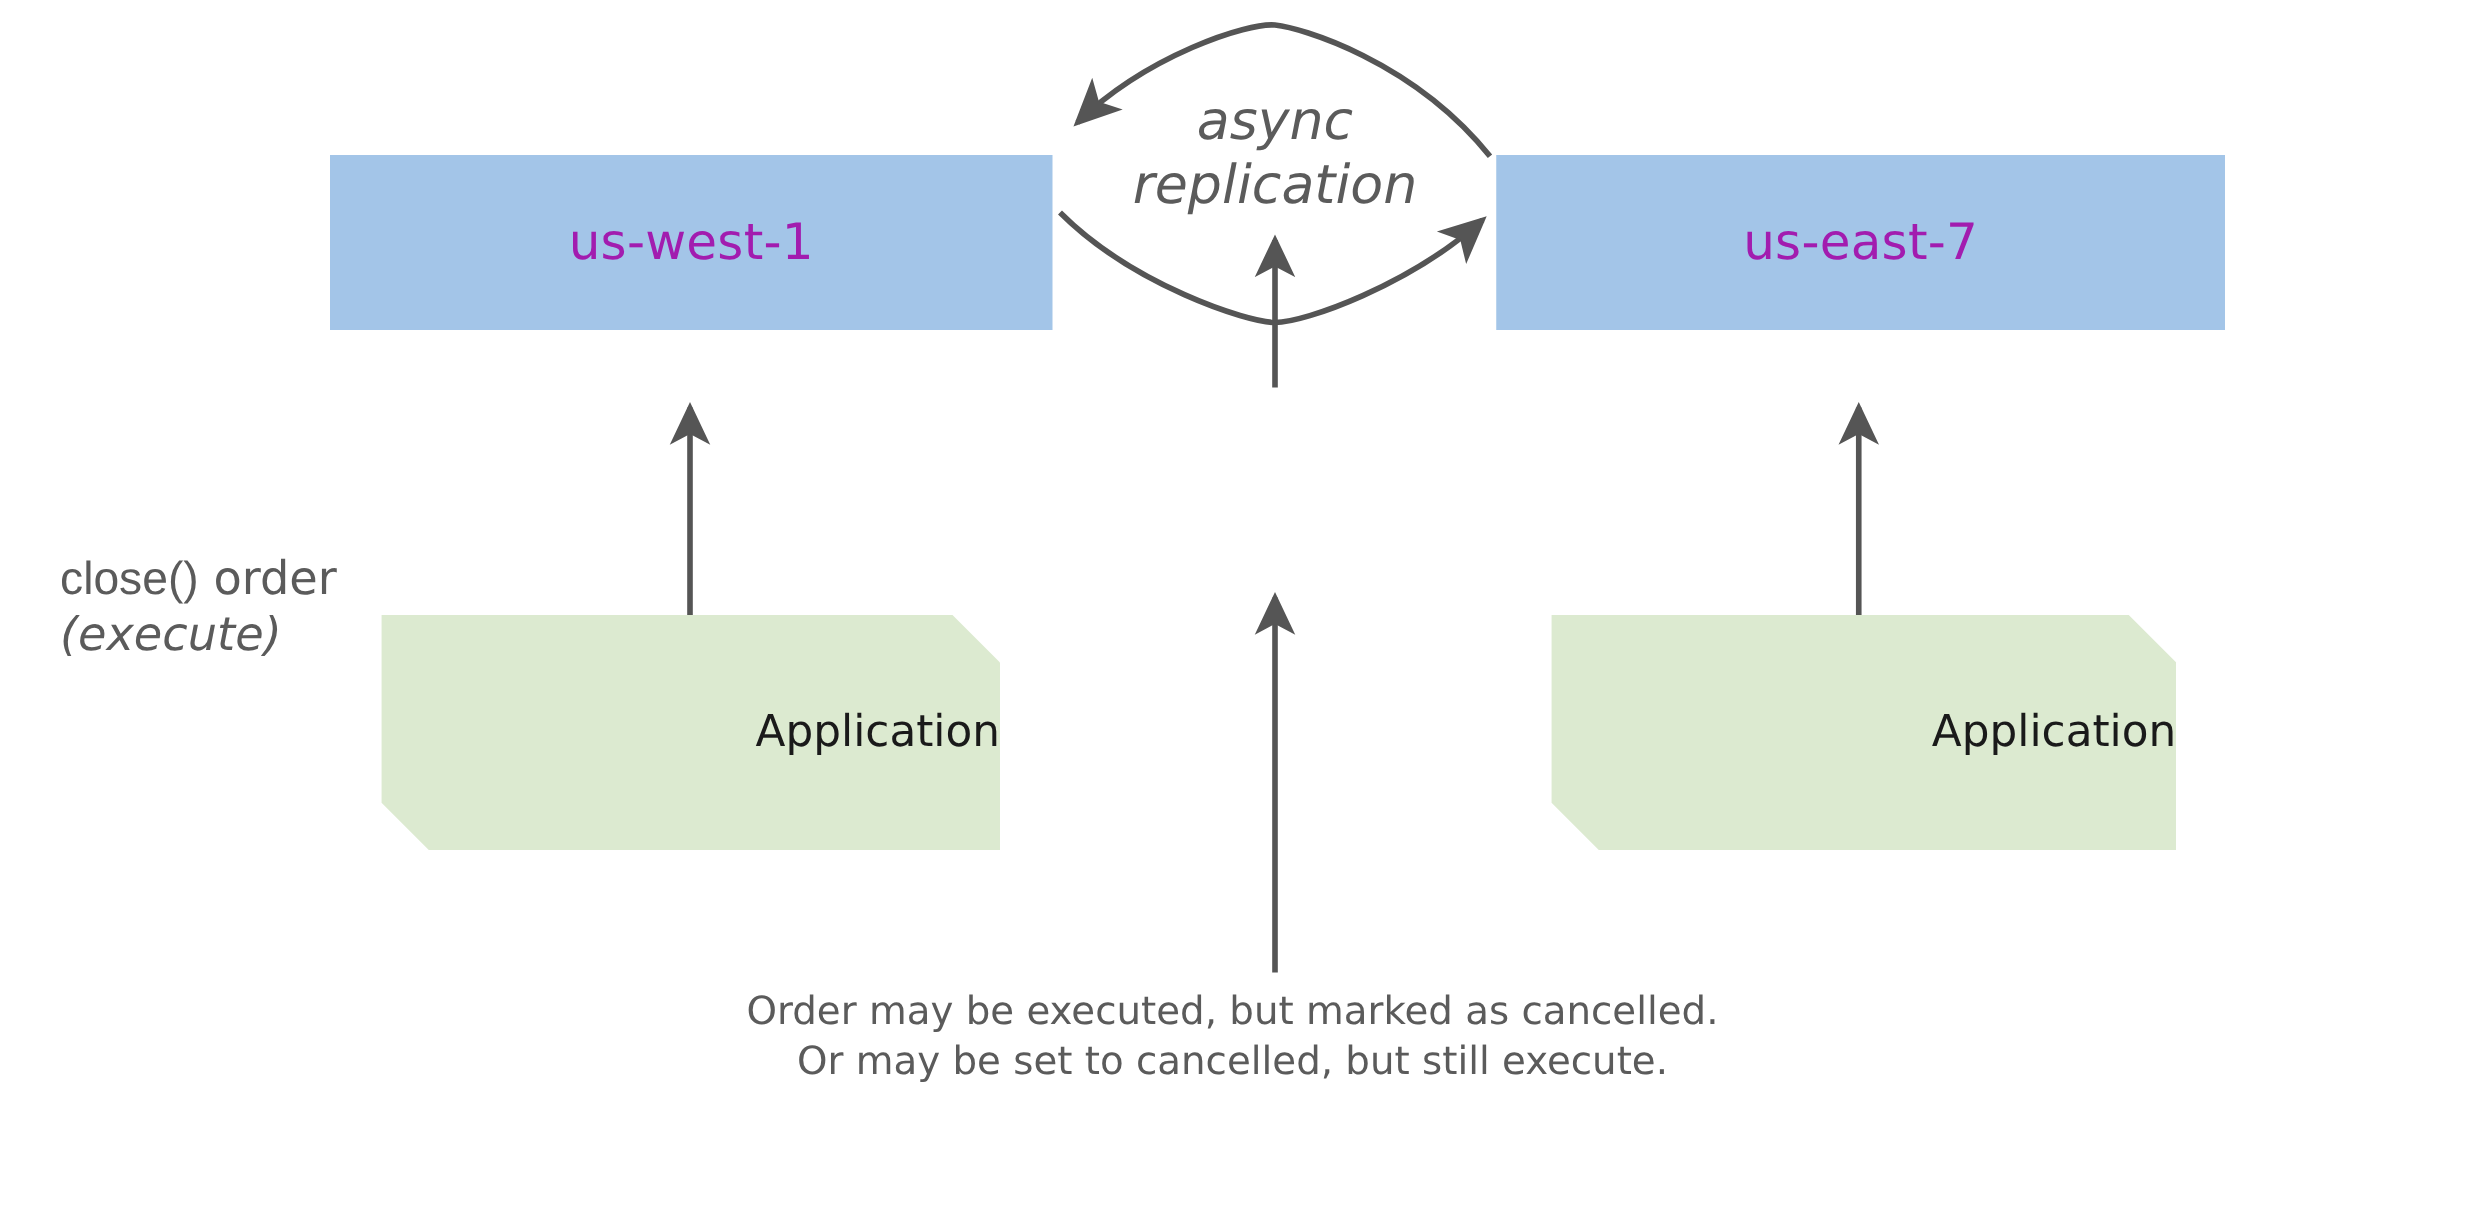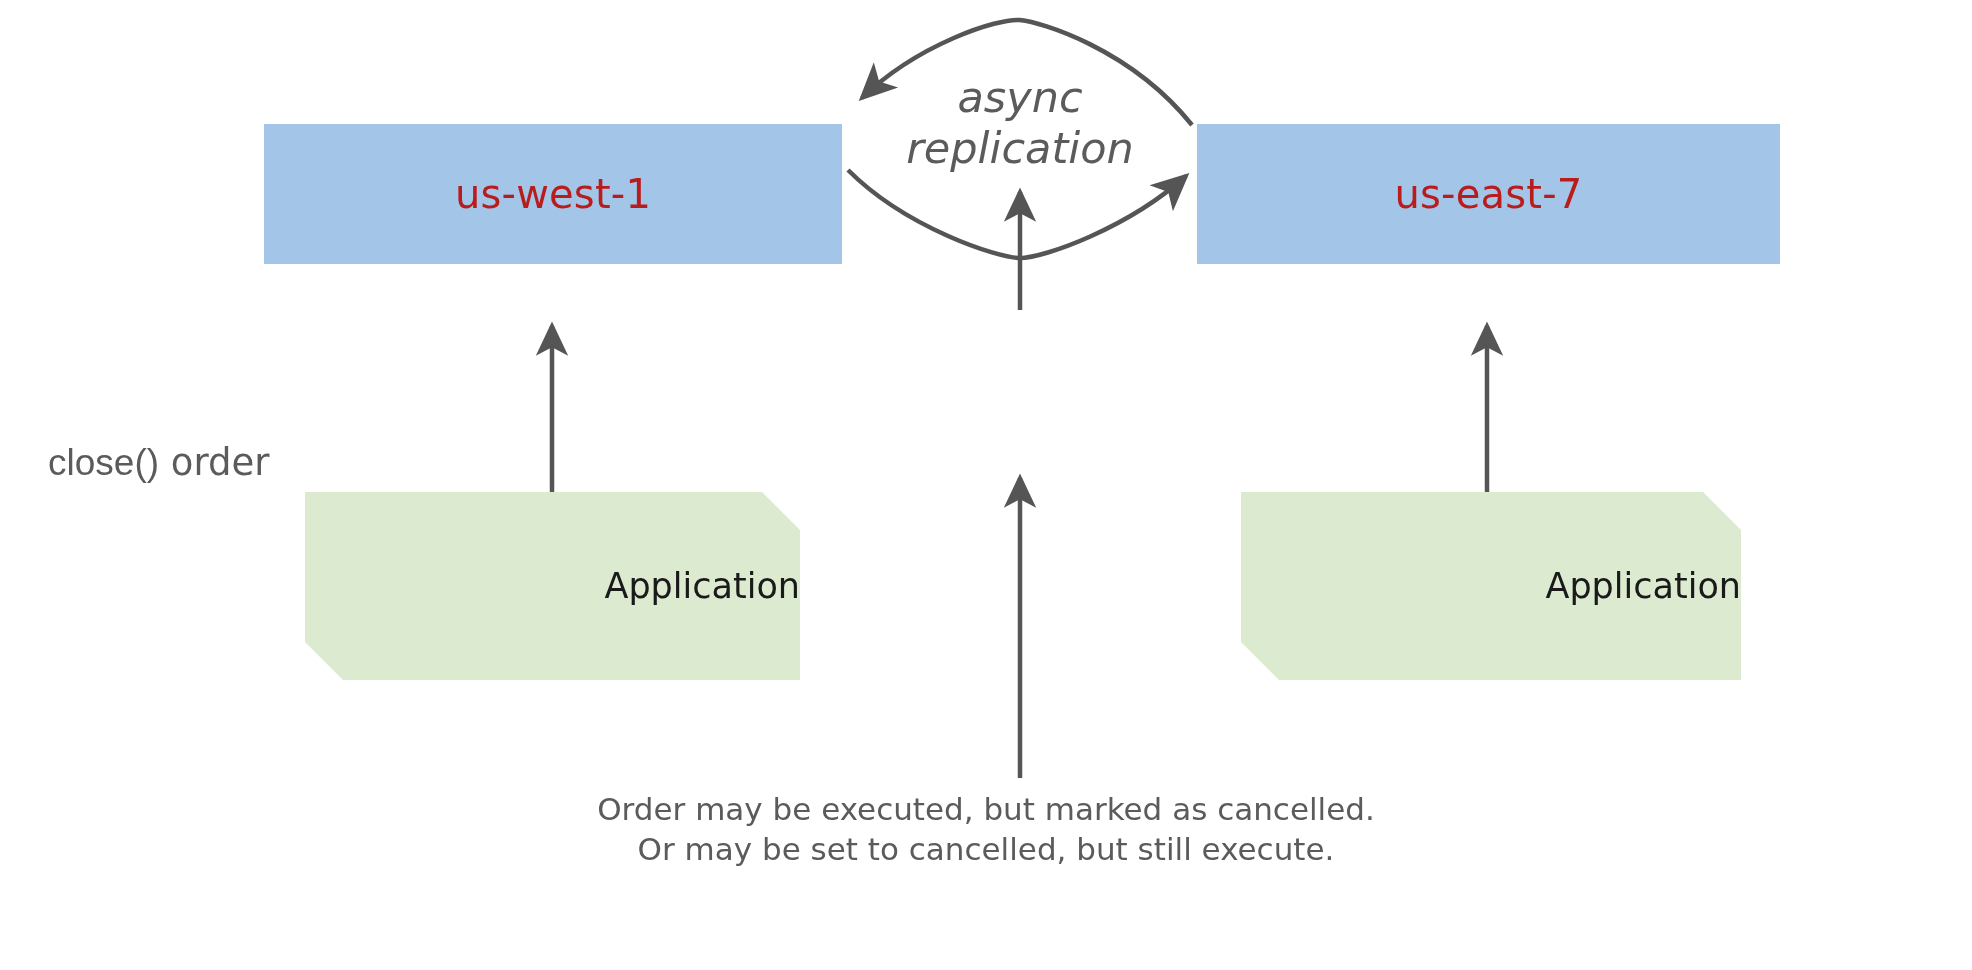--- a/index.html
+++ b/index.html
@@ -27,21 +27,21 @@
   .region-box {
     position: absolute;
     background: #a3c5e8;
     display: flex;
     align-items: center;
     justify-content: center;
   }
   .region-label {
     font-family: "DejaVu Sans", sans-serif;
     font-size: 40px;
-    color: #b91c1c;
+    color: #a21caf;
     letter-spacing: 0.2px;
     white-space: nowrap;
   }
   .app-box {
     position: absolute;
     background: #dcead0;
     display: flex;
     align-items: center;
     justify-content: flex-end;
     clip-path: polygon(0 0, calc(100% - 38px) 0, 100% 38px, 100% 100%, 38px 100%, 0 calc(100% - 38px));
@@ -147,20 +147,23 @@
   </div>
 
   <div class="edge-label label-async" style="left:870px; top:72px; width:300px;">async
 replication</div>
 
 
   <div class="order-label order-left">
     <div>
       <span class="mono">close()</span><span class="sans"> order</span>
     </div>
+    <div>
+      <span class="ital">(execute)</span>
+    </div>
   </div>
 
 
   <div class="caption">
     <span class="caption-line">Order may be executed, but marked as cancelled.</span>
     <span class="caption-line">Or may be set to cancelled, but still execute.</span>
   </div>
 
 </div>
 

